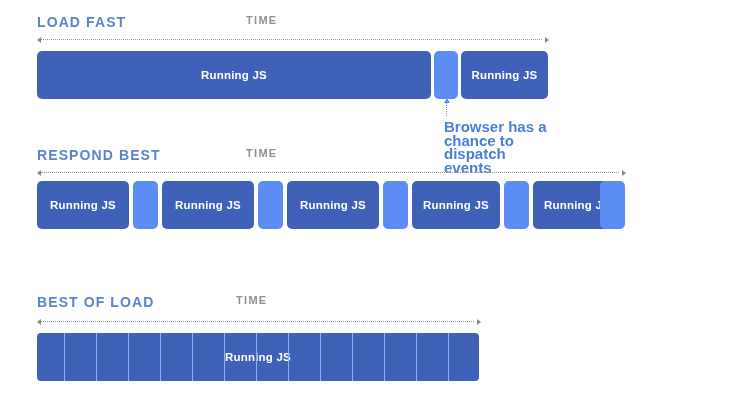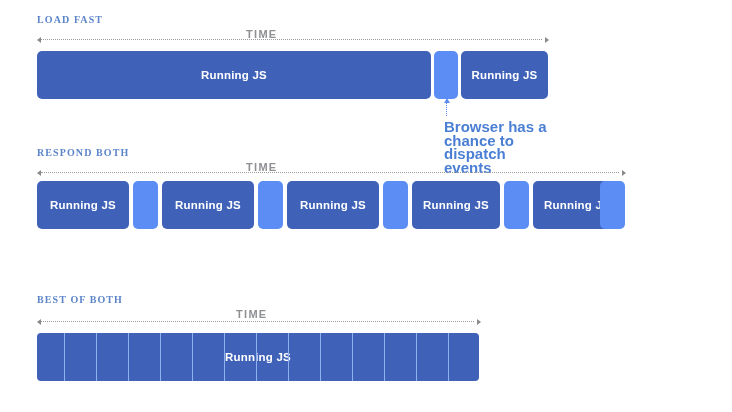--- a/index.html
+++ b/index.html
@@ -16,30 +16,29 @@
   }
   .section {
     position: absolute;
     left: 0;
     width: 732px;
   }
   .sec-title {
     position: absolute;
     left: 37px;
     top: 0;
-    font-size: 10px;
+    font-size: 14px;
     font-weight: bold;
     letter-spacing: 1.1px;
     color: #5b84c9;
     white-space: nowrap;
-    font-family: Liberation Serif, serif;
   }
   .time-label {
     position: absolute;
-    top: 14px;
+    top: 0;
     font-size: 11px;
     font-weight: bold;
     letter-spacing: 1.3px;
     color: #8e9094;
     white-space: nowrap;
   }
   .timeline {
     position: absolute;
     left: 37px;
     height: 7px;
@@ -185,21 +184,21 @@
 
   <div class="callout" style="left:446px;top:88px;">
     <span class="stem">
       <span class="stem-arrow"></span>
     </span>
     <div class="ctext">Browser has a chance to dispatch events</div>
   </div>
 </div>
 
 <div class="section" id="sec1" style="top:147px;">
-  <div class="sec-title">RESPOND BOTH</div>
+  <div class="sec-title">RESPOND BEST</div>
   <div class="time-label" style="left:246px;">TIME</div>
 
   <div class="timeline" style="top:22px;width:589px;">
     <span class="cap-left"></span>
     <span class="dots"></span>
     <span class="cap-right"></span>
   </div>
 
   <div class="track" style="top:34px;">
     <div class="blk dark" style="left:37px;width:92px;">
@@ -219,21 +218,21 @@
     </div>
     <div class="blk light" style="left:504px;width:25px;"></div>
     <div class="blk dark" style="left:533px;width:88px;">
       <span class="blk-label">Running JS</span>
     </div>
     <div class="blk light" style="left:600px;width:25px;"></div>
   </div>
 </div>
 
 <div class="section" id="sec2" style="top:294px;">
-  <div class="sec-title">BEST OF BOTH</div>
+  <div class="sec-title">BEST OF LOAD</div>
   <div class="time-label" style="left:236px;">TIME</div>
 
   <div class="timeline" style="top:24px;width:444px;">
     <span class="cap-left"></span>
     <span class="dots"></span>
     <span class="cap-right"></span>
   </div>
 
   <div class="track" style="top:39px;">
     <div class="combo-bar" id="combo-bar" style="left:37px;width:442px;">

